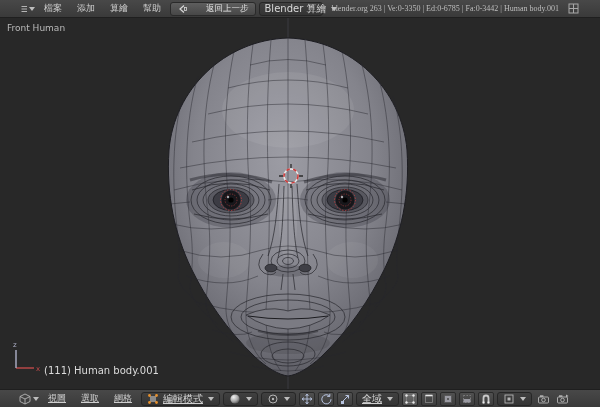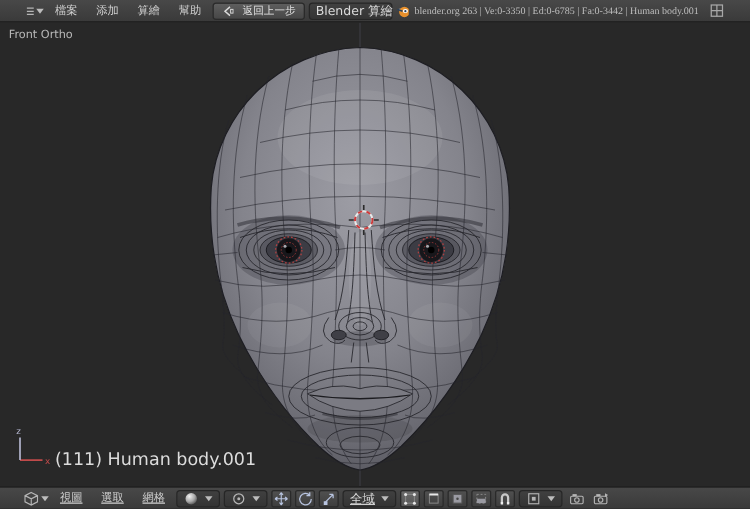--- a/index.html
+++ b/index.html
@@ -8,21 +8,21 @@
   .app { position:relative; width:600px; height:407px; background:#282828; }
 
   
   .bar { position:absolute; left:0; right:0; height:18px;
          background:linear-gradient(#484848,#3a3a3a);
          display:flex; align-items:center; gap:3px; padding:0 19px;
          color:#cfcfcf; font-size:9px; white-space:nowrap; }
   .topbar { top:0; border-bottom:1px solid #1f1f1f; }
   .bottombar { bottom:0; border-top:1px solid #1f1f1f;text-decoration:underline; }
   .menu-item { padding:1px 6px; border-radius:2px; cursor:default; }
-  .btn { display:flex; align-items:center; gap:7px;
+  .btn { display:flex; align-items:center; gap:19px;
          background:linear-gradient(#5e5e5e,#474747);
          border:1px solid #2a2a2a; border-radius:3px;
          padding:1px 6px; font-size:8.5px; color:#e2e2e2; height:14px; }
   .combo { display:flex; align-items:center; gap:4px;
            background:linear-gradient(#404040,#343434);
            border:1px solid #262626; border-radius:3px;
            padding:1px 5px; font-size:10px; color:#dadada; height:14px; }
   .icon-btn { display:flex; align-items:center; justify-content:center;
               height:14px; min-width:16px; border-radius:2px; gap:1px; }
   .icon-btn.toggle { background:linear-gradient(#505050,#3e3e3e); border:1px solid #2a2a2a; }
@@ -30,21 +30,21 @@
   .arrow { width:0; height:0; border-left:3px solid transparent;
            border-right:3px solid transparent; border-top:4px solid #bdbdbd; margin-left:1px; }
   .status { font-size:8px; color:#bdbdbd; margin-left:2px; letter-spacing:0;font-family:Liberation Serif, serif; }
   .spacer { flex:1; }
 
   
   .viewport { position:absolute; top:18px; bottom:18px; left:0; right:0;
               background:#282828; overflow:hidden; }
   .viewport svg.scene { position:absolute; top:0; left:0; }
   .view-label { position:absolute; top:5px; left:7px; font-size:9px; color:#b9b9b9; }
-  .object-label { position:absolute; bottom:13px; left:44px; font-size:14px; color:#dcdcdc; }
+  .object-label { position:absolute; bottom:13px; left:44px; font-size:10px; color:#dcdcdc; }
 </style>
 </head>
 <body>
 
 <svg width="0" height="0" style="position:absolute">
   <defs>
     <radialGradient id="sphGrad" cx="35%" cy="30%" r="75%">
       <stop offset="0%" stop-color="#f0f0f0"></stop>
       <stop offset="60%" stop-color="#a8a8a8"></stop>
       <stop offset="100%" stop-color="#555"></stop>
@@ -206,36 +206,47 @@
       </g>
 
       <g>
         <line x1="16" y1="350" x2="34" y2="350" stroke="#c04a4a" stroke-width="1.4"></line>
         <line x1="16" y1="350" x2="16" y2="332" stroke="#aeb0c8" stroke-width="1.4"></line>
         <text x="36" y="353" font-size="7" fill="#c04a4a">x</text>
         <text x="13" y="329" font-size="7" fill="#aeb0c8">z</text>
       </g>
     </svg>
 
-    <div class="view-label">Front Ortho</div>
+    <div class="view-label">Front Human</div>
     <div class="object-label">(111) Human body.001</div>
   </div>
 
   <footer class="bar bottombar">
     <span class="icon-btn">
       <svg width="12" height="12">
         <path d="M6 1 L11 3.5 V8.5 L6 11 L1 8.5 V3.5 Z M1 3.5 L6 6 L11 3.5 M6 6 V11" stroke="#b5b5b5" stroke-width="0.9" fill="none"></path>
       </svg>
       <span class="arrow"></span>
     </span>
 
     <span class="menu-item">視圖</span>
     <span class="menu-item">選取</span>
     <span class="menu-item">網格</span>
 
+    <div class="combo">
+      <svg width="12" height="12">
+        <rect x="2.5" y="2.5" width="7" height="7" fill="#8a8a8a" stroke="#333" stroke-width="0.8"></rect>
+        <circle cx="2.5" cy="2.5" r="1.4" fill="#e7902c"></circle>
+          <circle cx="9.5" cy="2.5" r="1.4" fill="#e7902c"></circle>
+        <circle cx="2.5" cy="9.5" r="1.4" fill="#e7902c"></circle>
+          <circle cx="9.5" cy="9.5" r="1.4" fill="#e7902c"></circle>
+      </svg>
+      <span>編輯模式</span>
+      <span class="arrow"></span>
+    </div>
 
     <div class="combo">
       <svg width="12" height="12">
         <circle cx="6" cy="6" r="4.6" fill="url(#sphGrad)"></circle>
       </svg>
       <span class="arrow"></span>
     </div>
 
     <div class="combo">
       <svg width="12" height="12">

